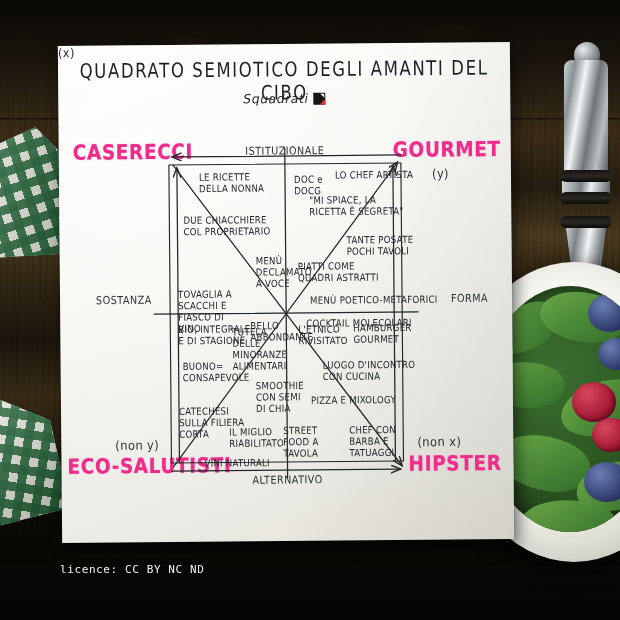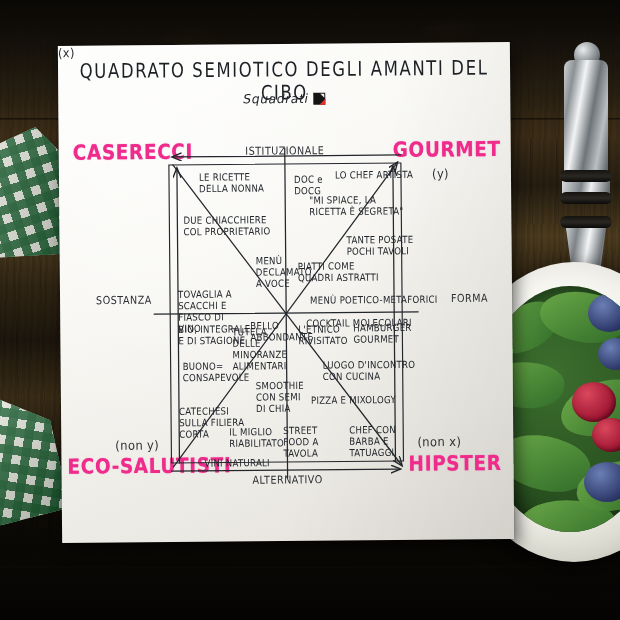--- a/index.html
+++ b/index.html
@@ -311,15 +311,16 @@
     <div class="note hand" style="left:250px;top:352px;">PIZZA E MIXOLOGY</div>
     <div class="note hand" style="left:222px;top:382px;">STREET
 FOOD A
 TAVOLA</div>
     <div class="note hand" style="left:288px;top:382px;">CHEF CON
 BARBA E
 TATUAGGI</div>
   </div>
 
   <div class="credits">
+    <span>licence: CC BY NC ND</span>
   </div>
 
 </div>
 
 </body></html>

